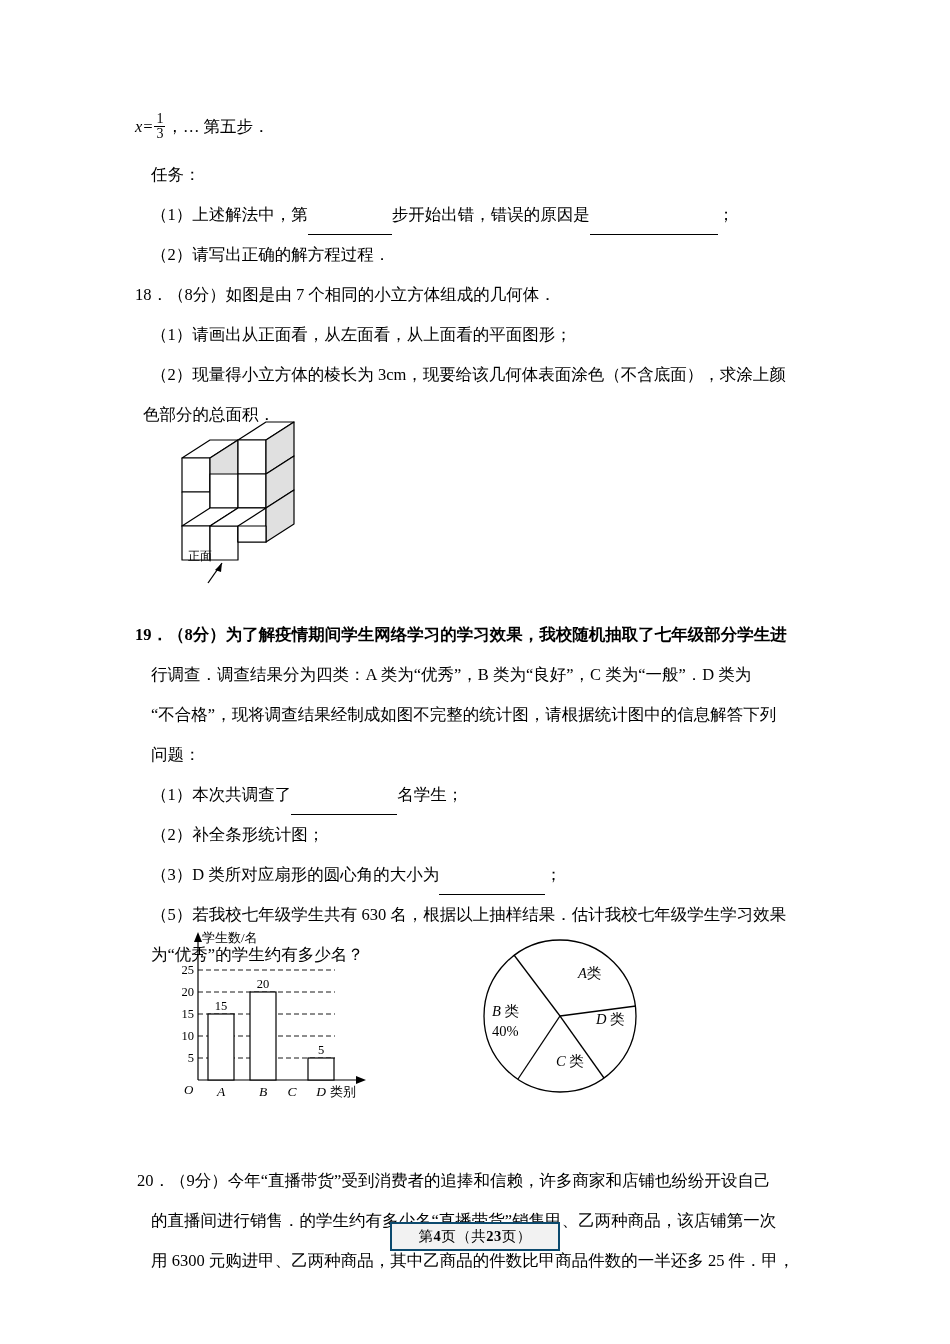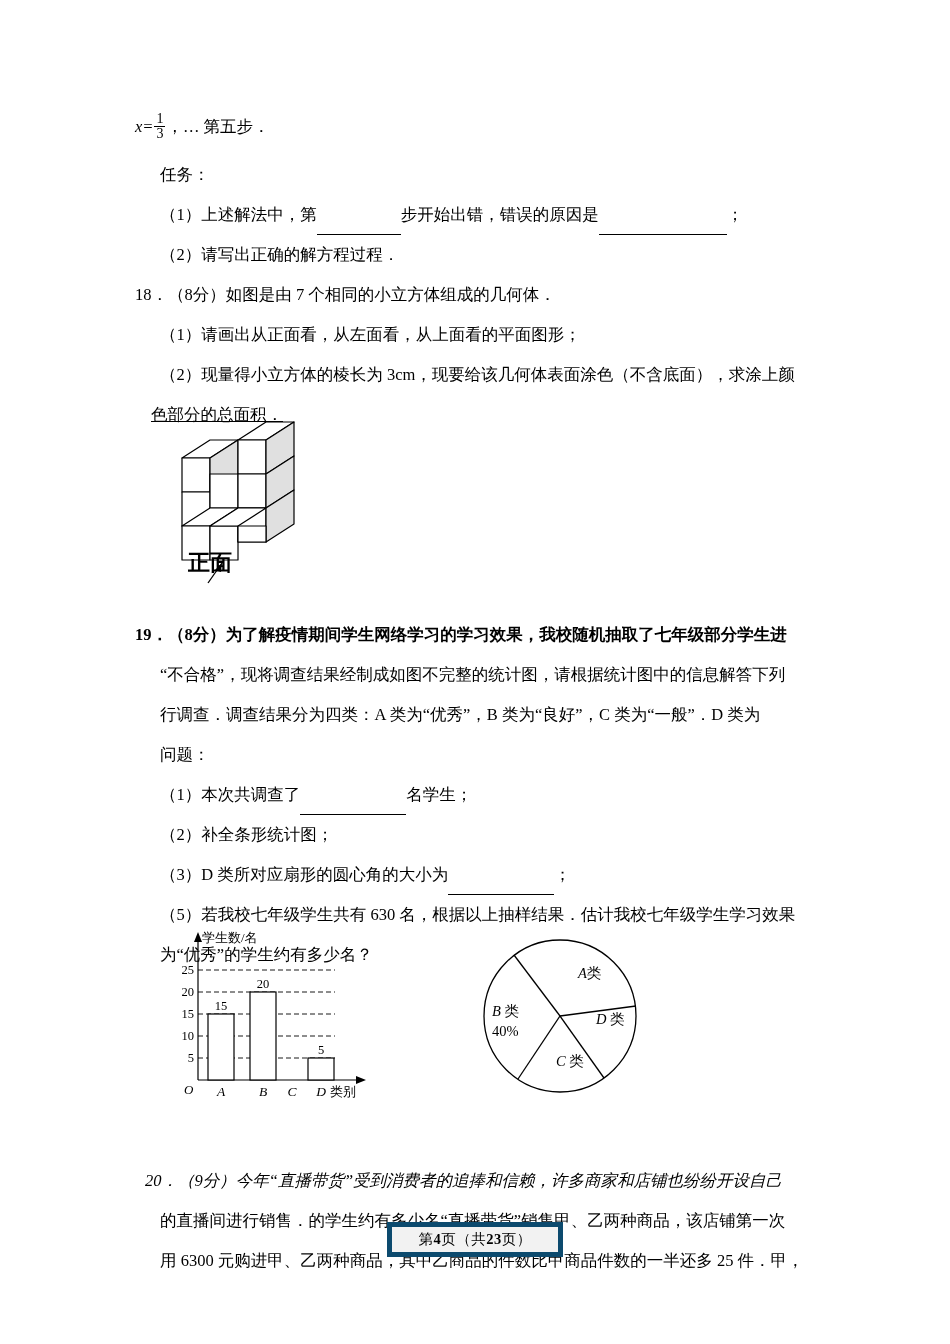--- a/index.html
+++ b/index.html
@@ -26,22 +26,22 @@
     position: absolute;
     left: 135px;
     top: 105px;
     width: 700px;
   }
   .line {
     font-size: 16.5px;
     line-height: 40px;
     white-space: nowrap;
   }
-  .indent1 { margin-left: 25px; }
-  .indent2 { margin-left: 16px; text-decoration: underline; }
+  .indent1 { margin-left: 16px; }
+  .indent2 { margin-left: 8px; }
   .blank-m {
     display: inline-block;
     border-bottom: 1px solid #000;
     width: 128px;
     vertical-align: bottom;
     height: 14px;
   }
   .blank-l {
     display: inline-block;
     border-bottom: 1px solid #000;
@@ -75,43 +75,42 @@
     position: absolute;
     left: 170px;
     top: 420px;
     width: 200px;
     height: 165px;
   }
   .cube-label {
     position: absolute;
     left: 188px;
     top: 548px;
-    font-size: 22px;
-    font-weight: bold;
+    font-size: 12px;
   }
 
   
   .charts {
     position: absolute;
     left: 150px;
     top: 930px;
     width: 600px;
     height: 180px;
   }
   .page-footer {
     position: absolute;
     left: 0;
     top: 1222px;
     width: 950px;
     text-align: center;
     font-size: 14.5px;
   }
   .footer-box {
     display: inline-block;
-    border: 5px solid #0c4a6e;
+    border: 2px solid #0c4a6e;
     background: #f2f2f2;
     padding: 3px 26px;
     font-size: 14.5px;
     letter-spacing: 0.5px;
   }
   .footer-box b { font-weight: bold; }
 </style>
 </head>
 <body>
 
@@ -138,37 +137,37 @@
     </div>
     <div class="line indent1">（1）请画出从正面看，从左面看，从上面看的平面图形；</div>
     <div class="line indent1">（2）现量得小立方体的棱长为 3cm，现要给该几何体表面涂色（不含底面），求涂上颜</div>
     <div class="line indent2">色部分的总面积．</div>
 
     <div style="height:180px;"></div>
 
     <div class="line" style="margin-left:0;font-weight:bold;">
       <span>19</span><span>．</span><span>（8分）</span><span>为了解疫情期间学生网络学习的学习效果，我校随机抽取了七年级部分学生进</span>
     </div>
+    <div class="line indent1">行调查．调查结果分为四类：A 类为“优秀”，B 类为“良好”，C 类为“一般”．D 类为</div>
     <div class="line indent1">“不合格”，现将调查结果经制成如图不完整的统计图，请根据统计图中的信息解答下列</div>
-    <div class="line indent1">行调查．调查结果分为四类：A 类为“优秀”，B 类为“良好”，C 类为“一般”．D 类为</div>
     <div class="line indent1">问题：</div>
 
     <div class="line indent1">
       <span>（1）本次共调查了</span><span class="blank-xl"></span><span>名学生；</span>
     </div>
     <div class="line indent1">（2）补全条形统计图；</div>
     <div class="line indent1">
       <span>（3）D 类所对应扇形的圆心角的大小为</span><span class="blank-xl"></span><span>；</span>
     </div>
     <div class="line indent1">（5）若我校七年级学生共有 630 名，根据以上抽样结果．估计我校七年级学生学习效果</div>
     <div class="line indent1">为“优秀”的学生约有多少名？</div>
 
     <div style="height:186px;"></div>
 
-    <div class="line" style="margin-left:10px;font-style:italic;">
+    <div class="line" style="margin-left:2px;">
       <span>20</span><span>．</span><span>（9分）</span><span>今年“直播带货”受到消费者的追捧和信赖，许多商家和店铺也纷纷开设自己</span>
     </div>
     <div class="line indent1">的直播间进行销售．的学生约有多少名“直播带货”销售甲、乙两种商品，该店铺第一次</div>
     <div class="line indent1">用 6300 元购进甲、乙两种商品，其中乙商品的件数比甲商品件数的一半还多 25 件．甲，</div>
 
   </div>
 
   <div class="cube-fig">
     <svg width="200" height="165" viewBox="0 0 200 165">
       <g fill="#ffffff" stroke="#000000" stroke-width="1.2" stroke-linejoin="round">

